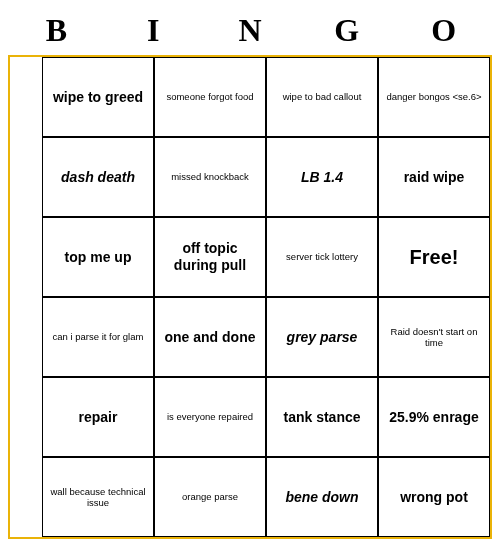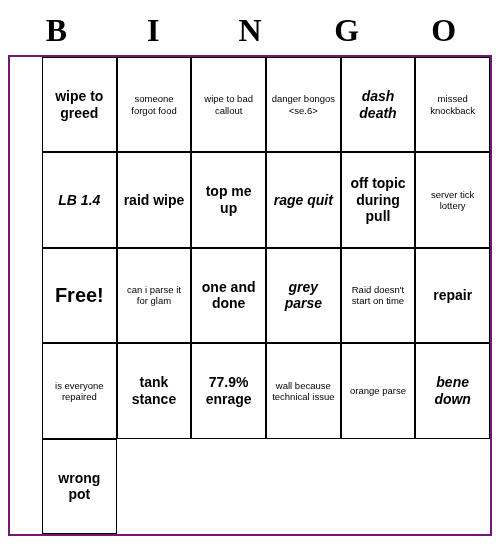--- a/index.html
+++ b/index.html
@@ -22,25 +22,25 @@
     .bingo-header-cell {
       flex: 1;
       text-align: center;
       font-size: 32px;
       font-weight: bold;
       font-family: serif;
       padding: 4px 0;
     }
     .bingo-grid {
       display: grid;
-      grid-template-columns: repeat(6, 1fr);
+      grid-template-columns: repeat(4, 1fr);
       grid-template-rows: repeat(5, 1fr);
       width: 100%;
       flex: 1;
-      border: 2px solid #701a75;
+      border: 2px solid #eab308;
       padding-left: 32px;
     }
     .bingo-cell {
       border: 1px solid #000;
       display: flex;
       align-items: center;
       justify-content: center;
       text-align: center;
       padding: 4px;
       font-size: 11px;
@@ -79,29 +79,28 @@
 <div class="bingo-grid">
 <div class="bingo-cell medium-text">wipe to greed</div>
     <div class="bingo-cell small-text">someone forgot food</div>
     <div class="bingo-cell small-text">wipe to bad callout</div>
     <div class="bingo-cell small-text">danger bongos &lt;se.6&gt;</div>
     <div class="bingo-cell large-text">dash death</div>
     <div class="bingo-cell small-text">missed knockback</div>
     <div class="bingo-cell large-text">LB 1.4</div>
     <div class="bingo-cell medium-text">raid wipe</div>
     <div class="bingo-cell medium-text">top me up</div>
-    <div class="bingo-cell large-text">rage quit</div>
     <div class="bingo-cell medium-text">off topic during pull</div>
     <div class="bingo-cell small-text">server tick lottery</div>
     <div class="bingo-cell free">Free!</div>
     <div class="bingo-cell small-text">can i parse it for glam</div>
     <div class="bingo-cell medium-text">one and done</div>
     <div class="bingo-cell large-text">grey parse</div>
     <div class="bingo-cell small-text">Raid doesn't start on time</div>
     <div class="bingo-cell medium-text">repair</div>
     <div class="bingo-cell small-text">is everyone repaired</div>
     <div class="bingo-cell medium-text">tank stance</div>
-    <div class="bingo-cell medium-text">77.9% enrage</div>
+    <div class="bingo-cell medium-text">25.9% enrage</div>
     <div class="bingo-cell small-text">wall because technical issue</div>
     <div class="bingo-cell small-text">orange parse</div>
     <div class="bingo-cell large-text">bene down</div>
     <div class="bingo-cell medium-text">wrong pot</div>
   </div>
 
 </body></html>

